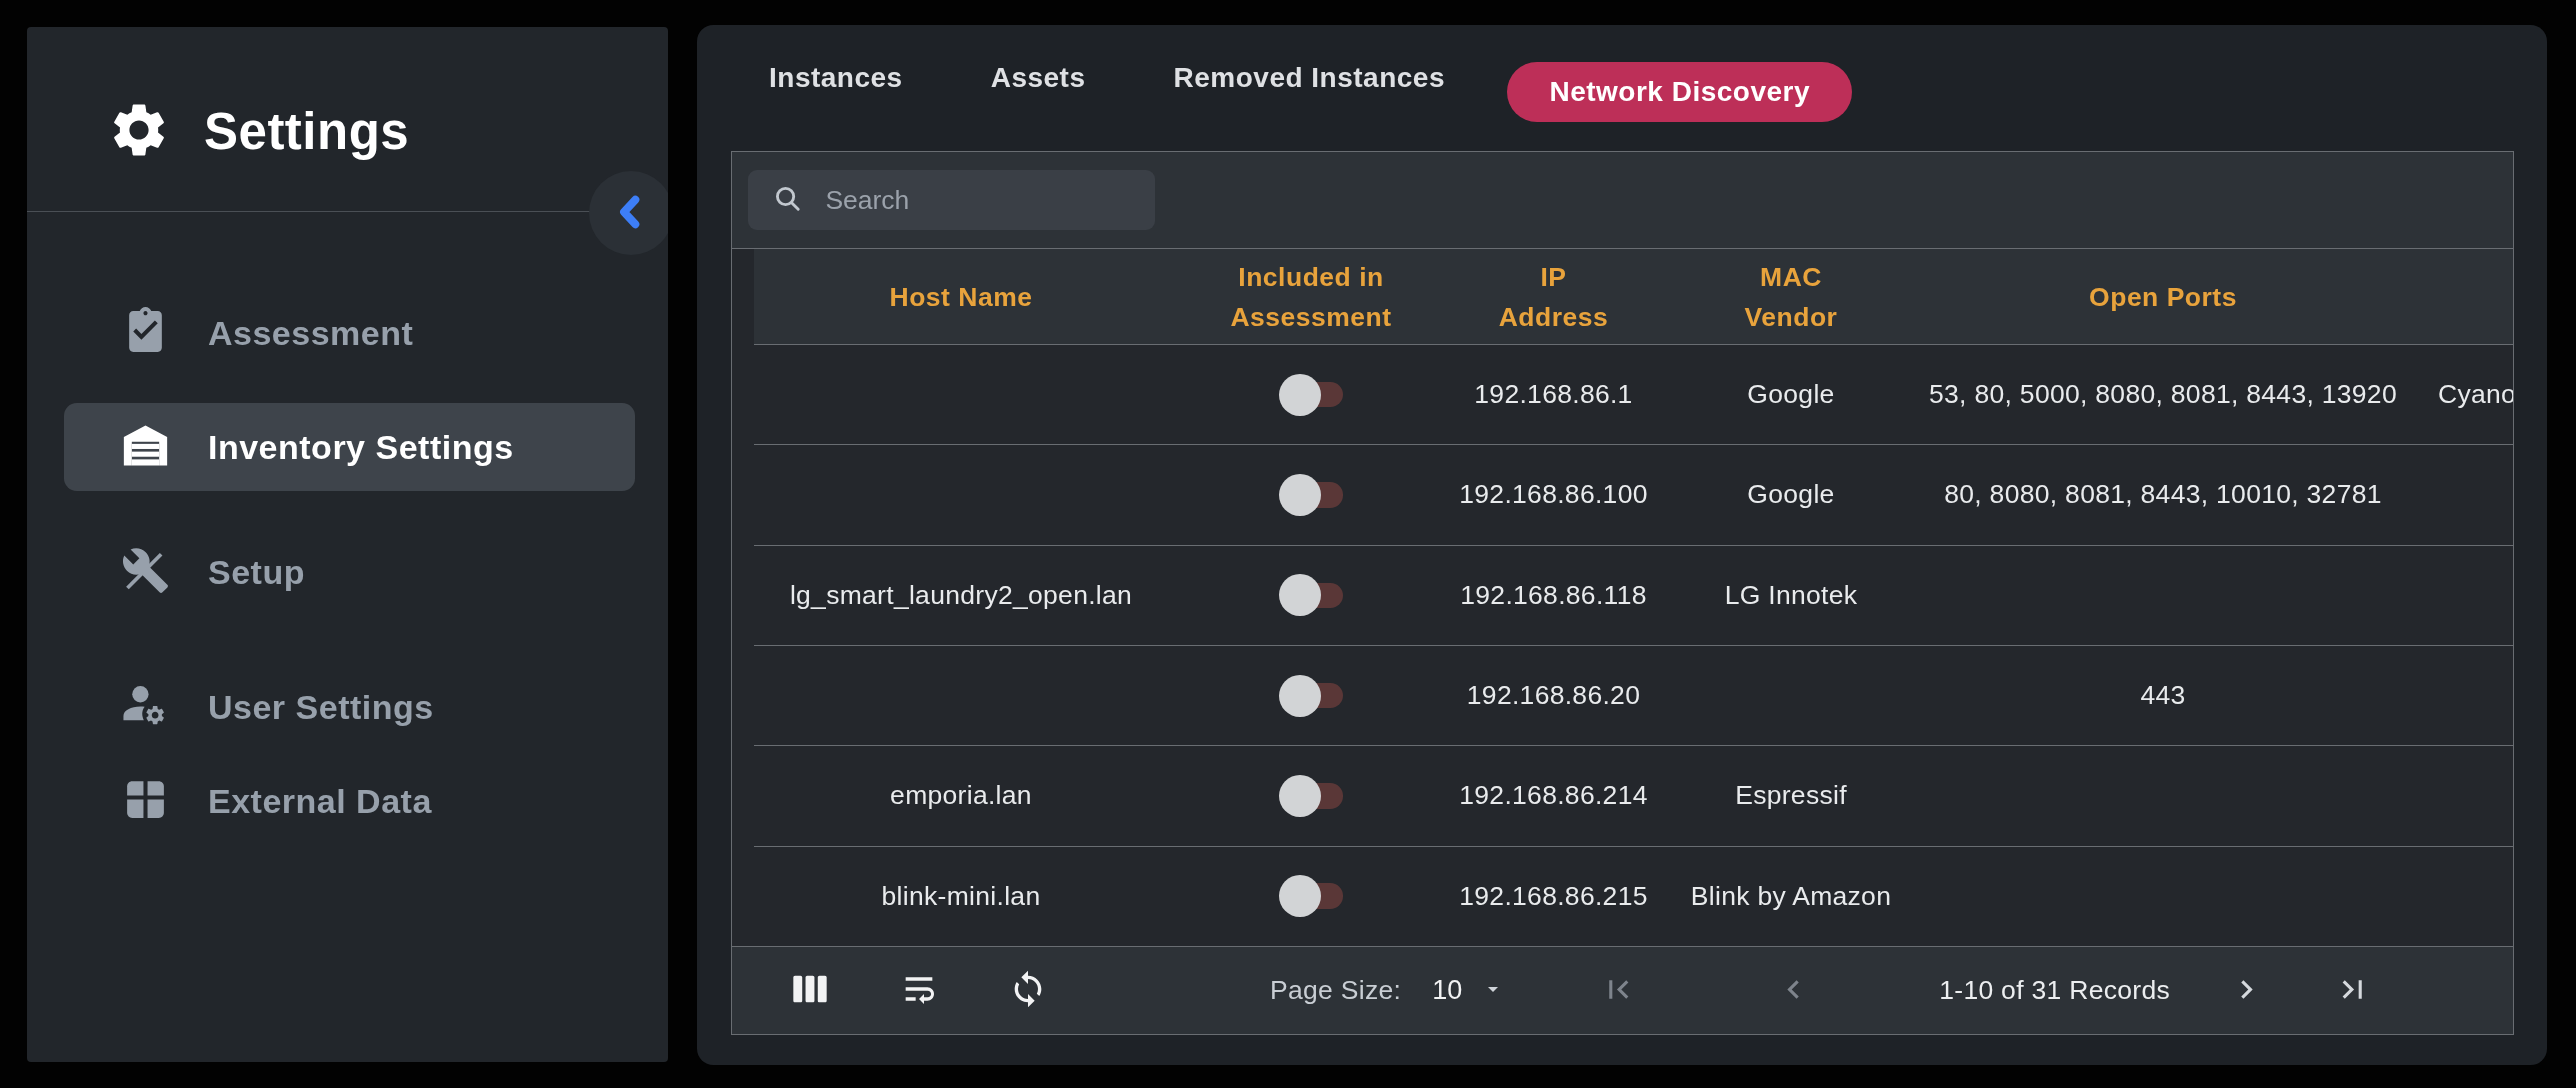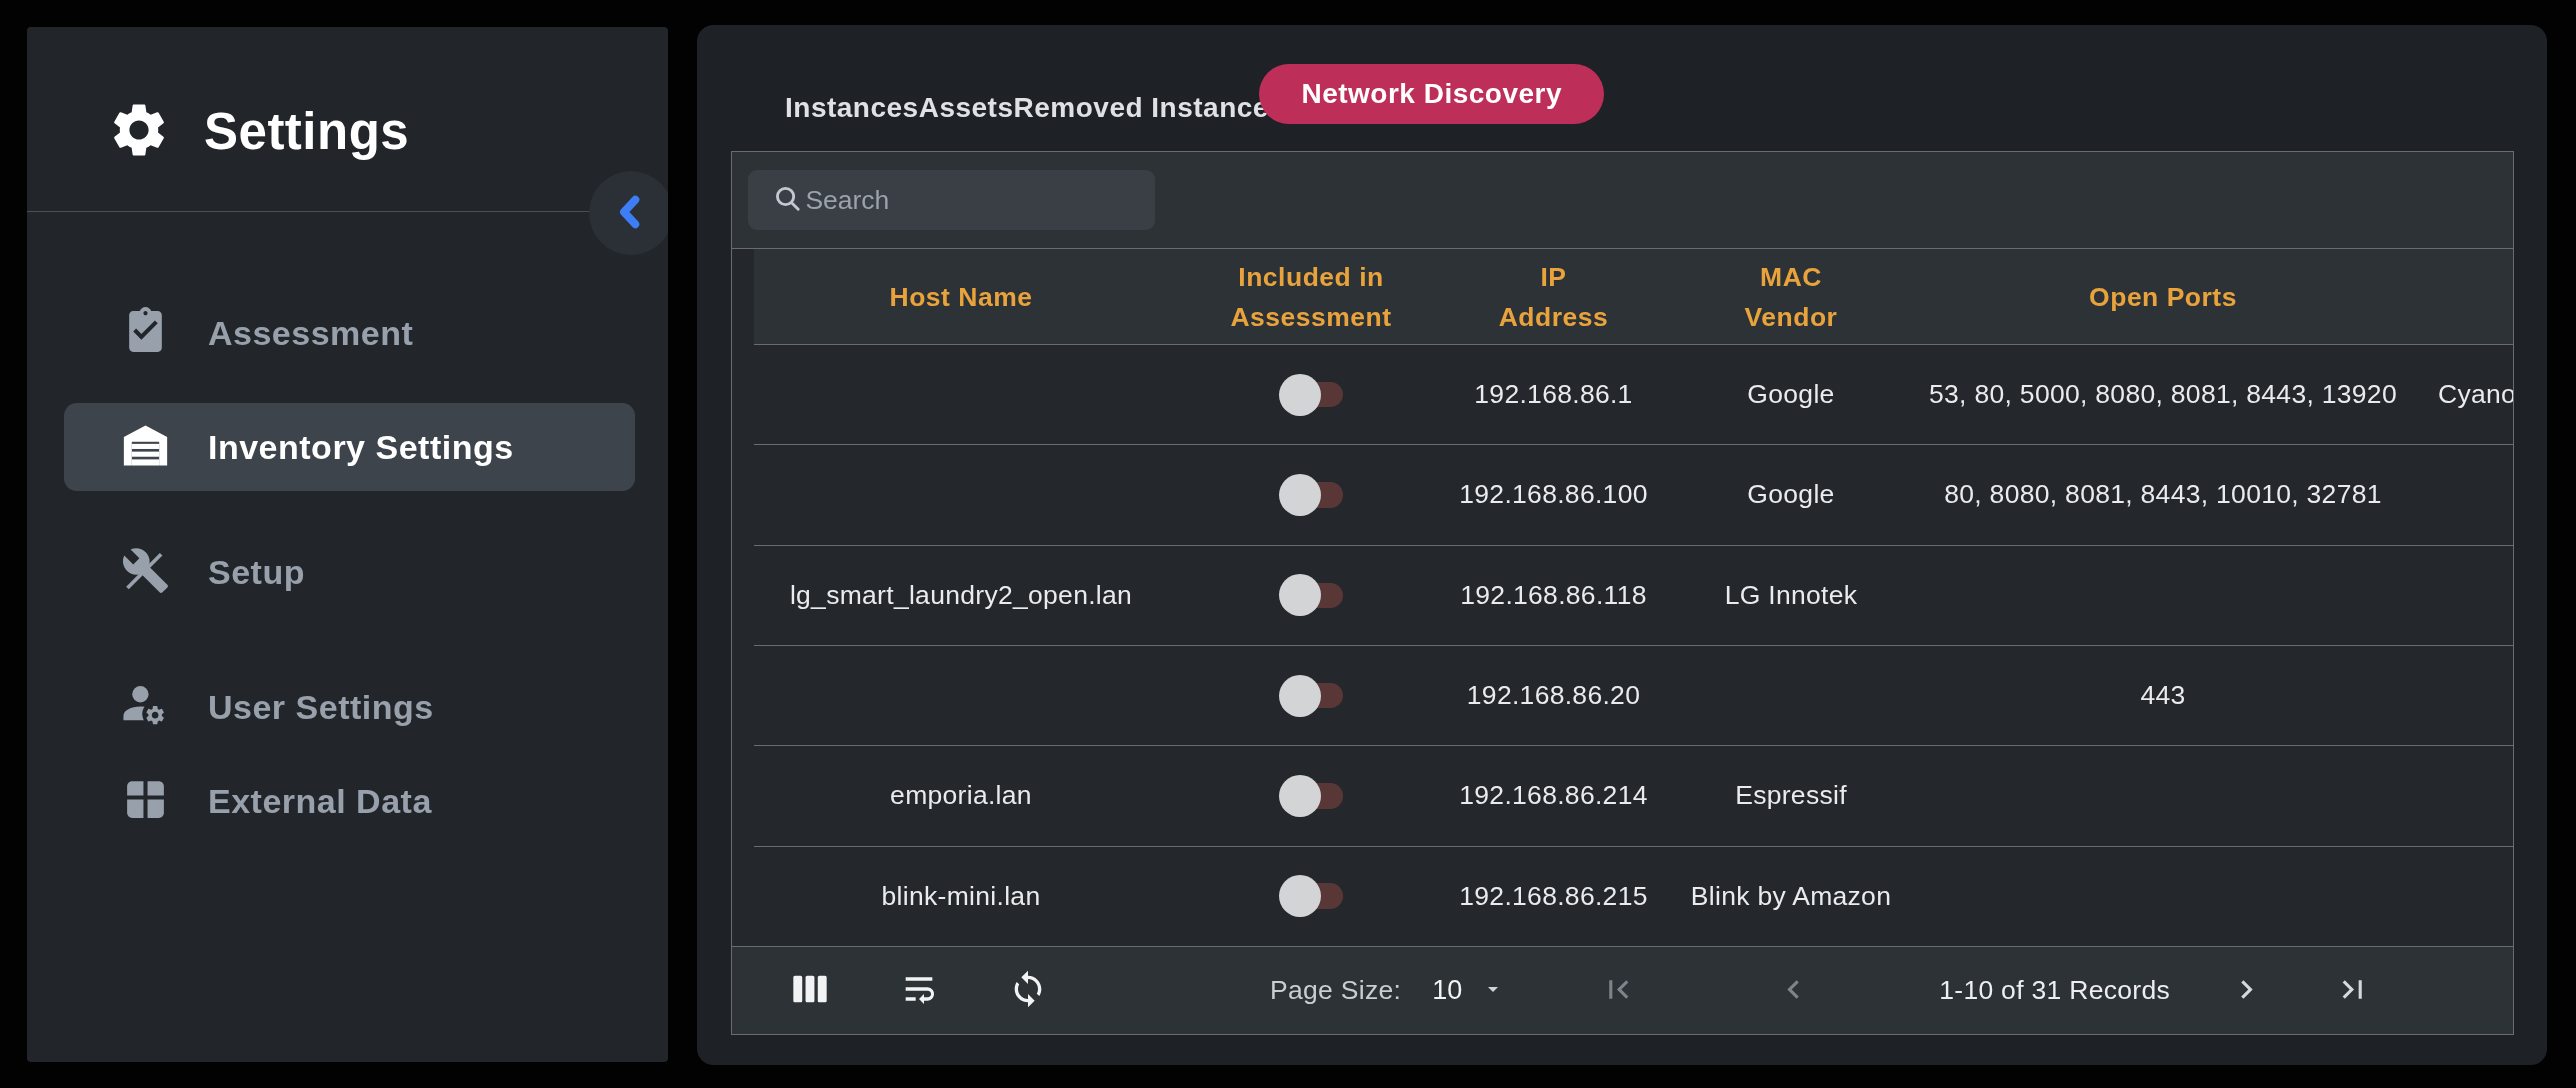--- a/index.html
+++ b/index.html
@@ -27,39 +27,39 @@
     color:#97a0ab;cursor:pointer;
   }
   .side-item .label{font-size:34px;font-weight:600;letter-spacing:0.5px;}
   .side-item.active{background:#3e444b;color:#ffffff;}
   .side-item svg{flex:0 0 auto;}
   
   .panel{
     position:absolute;left:697px;top:25px;width:1850px;height:1040px;
     background:#1e2227;border-radius:16.4px;
   }
-  .tabs{position:absolute;left:88px;top:37px;height:62px;display:flex;align-items:flex-end;}
+  .tabs{position:absolute;left:72px;top:37px;height:62px;display:flex;align-items:flex-start;gap:88px;}
   .tab{background:none;border:none;color:#dfe1e4;font-family:inherit;font-size:28px;font-weight:600;letter-spacing:0.5px;cursor:pointer;padding:0;}
   .tab.active{
     background:#bd2f58;color:#ffffff;border-radius:31px;height:60px;
     padding:0 42px;margin-left:-25.6px;display:flex;align-items:center;
   }
   
   .table-card{
     position:absolute;left:34px;top:126px;width:1783px;height:884px;
     border:1.8px solid #696d72;box-sizing:border-box;background:#24272c;
     display:flex;flex-direction:column;
   }
   .search-strip{
     flex:0 0 96px;background:#2d3237;border-bottom:1.8px solid #696d72;
     display:flex;align-items:center;padding-left:16.4px;
   }
   .search-box{
     width:407px;height:60px;border-radius:9px;background:#3a3f46;
-    display:flex;align-items:center;padding-left:24px;box-sizing:border-box;
+    display:flex;align-items:center;gap:20px;padding-left:24px;box-sizing:border-box;
   }
   .search-box input{
     background:transparent;border:none;outline:none;color:#e8eaec;
     font-family:inherit;font-size:26.5px;width:301px;
   }
   .search-box input::placeholder{color:#9ba2ab;}
   .grid-cols{display:grid;grid-template-columns:414px 286px 199px 276px 468px minmax(0,1fr);align-items:center;margin-left:22px;}
   .thead{
     flex:0 0 95px;background:#2d3237;border-bottom:1.8px solid #696d72;
     color:#e8a33c;font-size:26.5px;font-weight:600;letter-spacing:0.5px;

